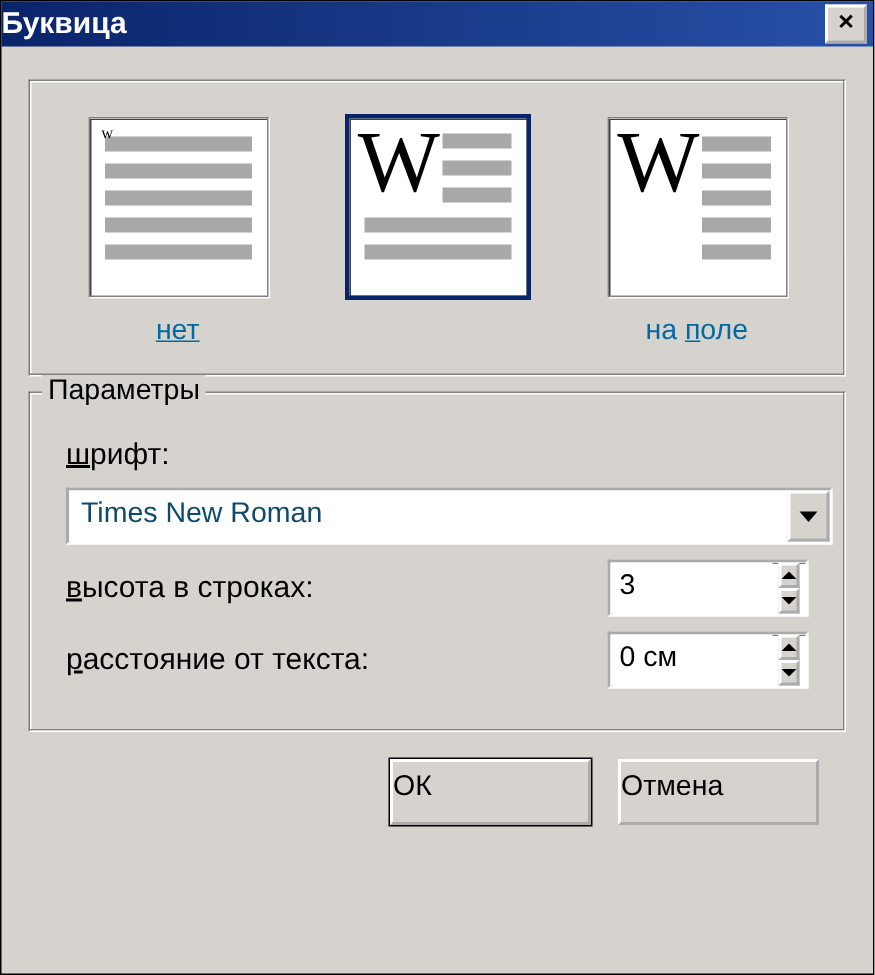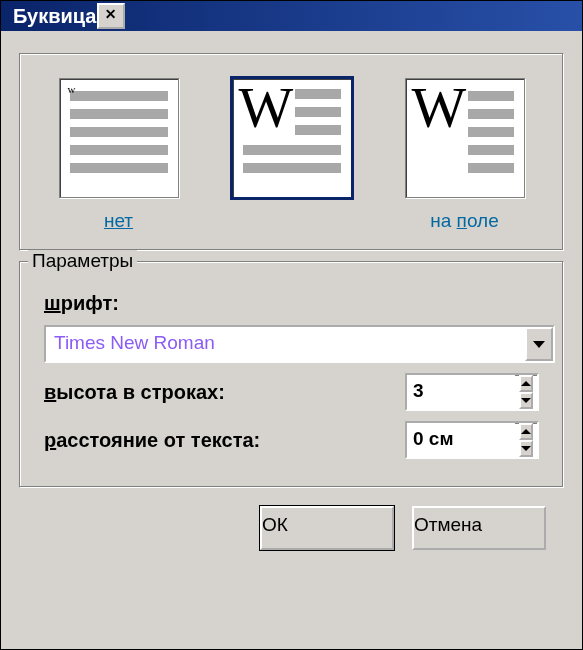--- a/index.html
+++ b/index.html
@@ -16,21 +16,22 @@
     border: 1px solid #000;
     box-sizing: border-box;
     position: relative;
   }
   .titlebar {
     height: 30px;
     background: linear-gradient(to right, #0a246a, #2850a8);
     color: #fff;
     display: flex;
     align-items: center;
-    padding: 0 4px 0 12px;
+    justify-content: space-between;
+    padding: 0 4px 0 0;
     font-weight: bold;
     font-size: 20px;
   }
   .close-btn {
     width: 24px;
     height: 22px;
     background: #d6d3ce;
     border: 2px outset #fff;
     color: #000;
     font-family: Arial, sans-serif;
@@ -152,21 +153,20 @@
     font-size: 19px;
     color: #0369a1;
   }
 
   
   .params .row {
     display: flex;
     align-items: center;
     margin: 10px 6px;
     gap: 10px;
-    font-weight: bold;
   }
   .params .label {
     font-size: 20px;
     color: #000;
   }
   .params .field {
     margin-left: auto;
   }
   .combo, .spin {
     display: flex;
@@ -179,21 +179,21 @@
     height: 34px;
     margin: 4px 6px 8px 6px;
   }
   .combo-text {
     flex: 1;
     padding: 4px 8px;
     font-size: 19px;
     font-family: inherit;
     line-height: 24px;
     background: #fff;
-    color: #8b5cf6;
+    color: #0c4a6e;
   }
   .dropbtn, .spinbtns {
     width: 24px;
     background: #d6d3ce;
     border: 2px outset #fff;
     display: flex;
     align-items: center;
     justify-content: center;
     cursor: pointer;
   }

